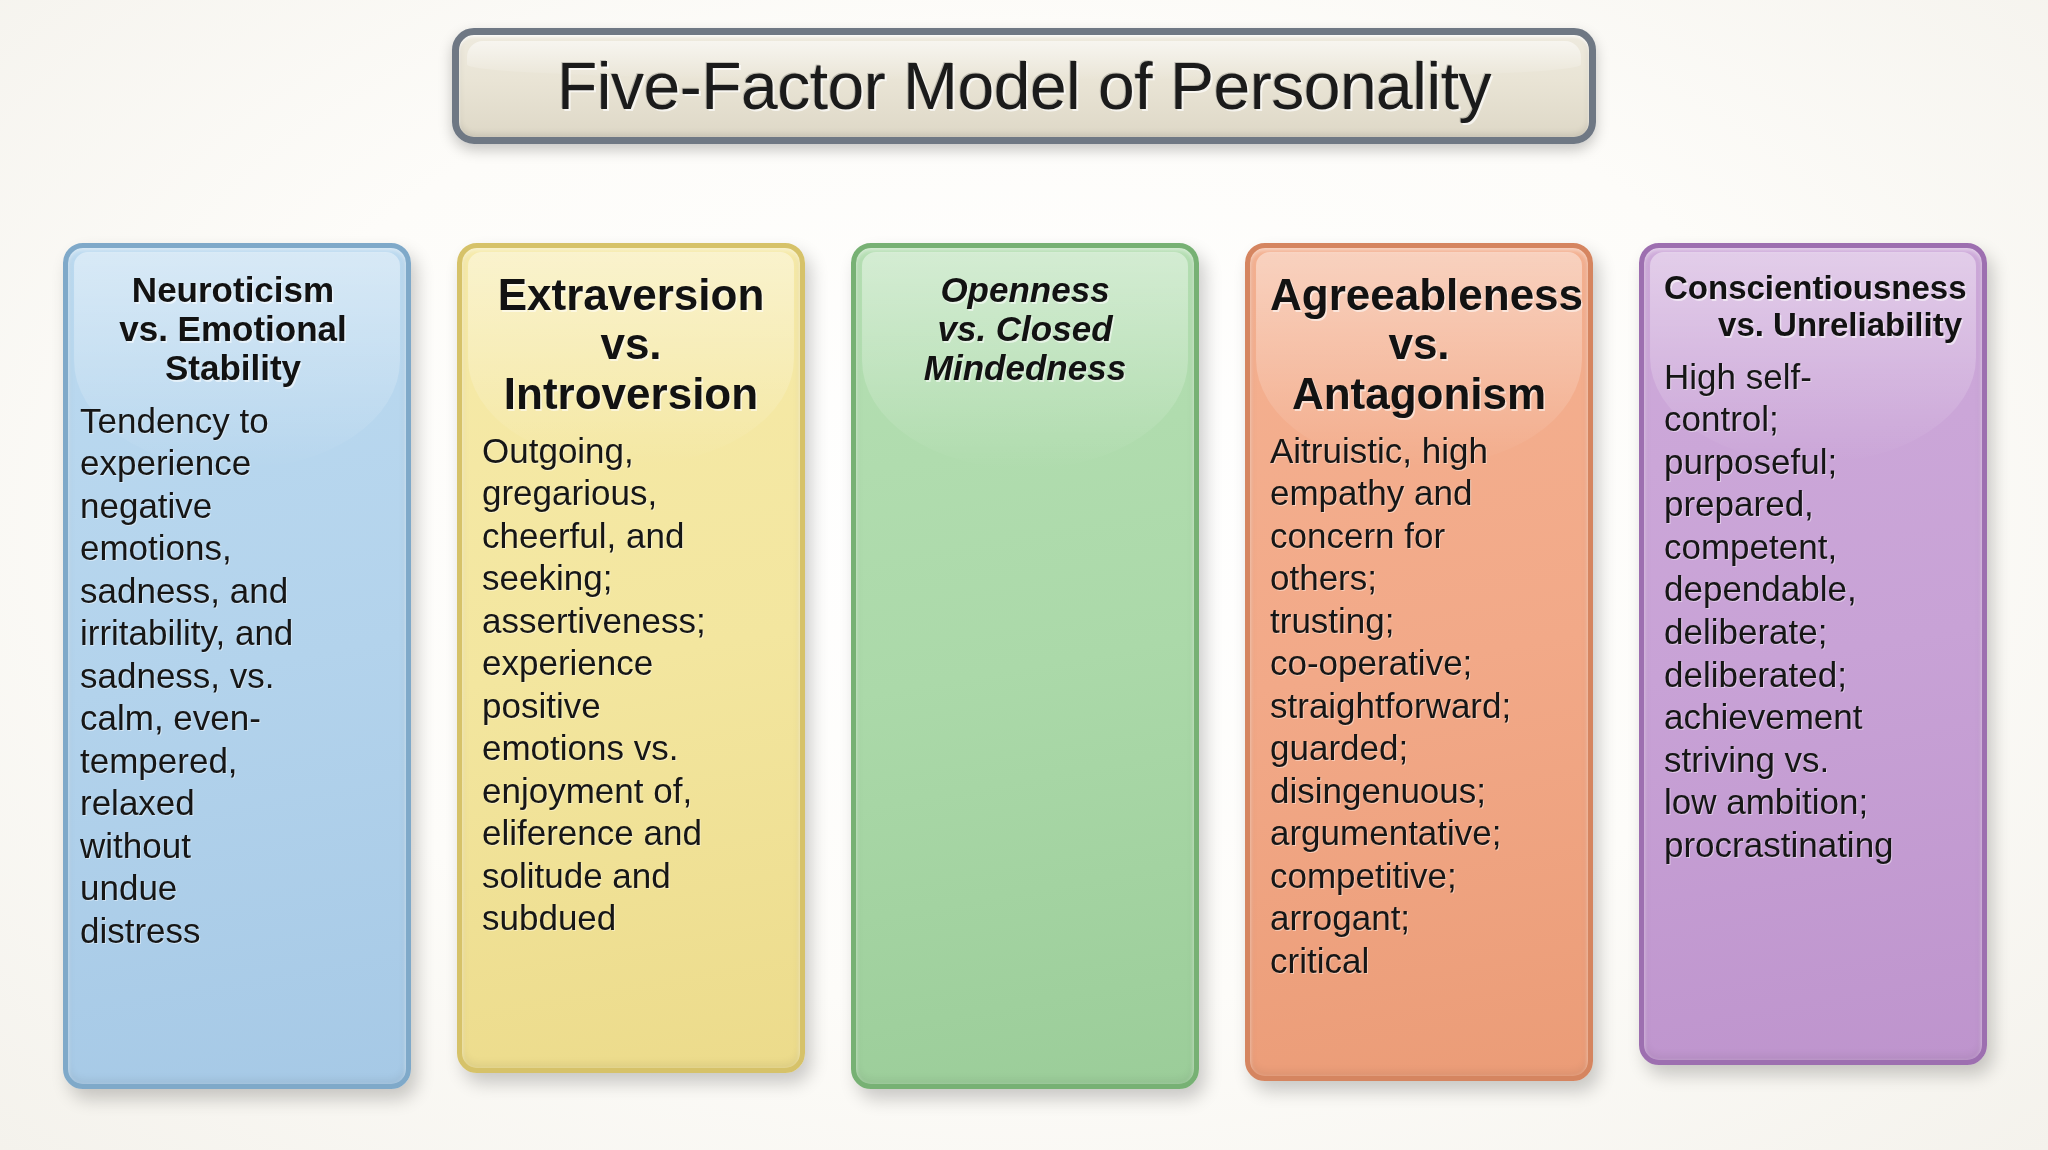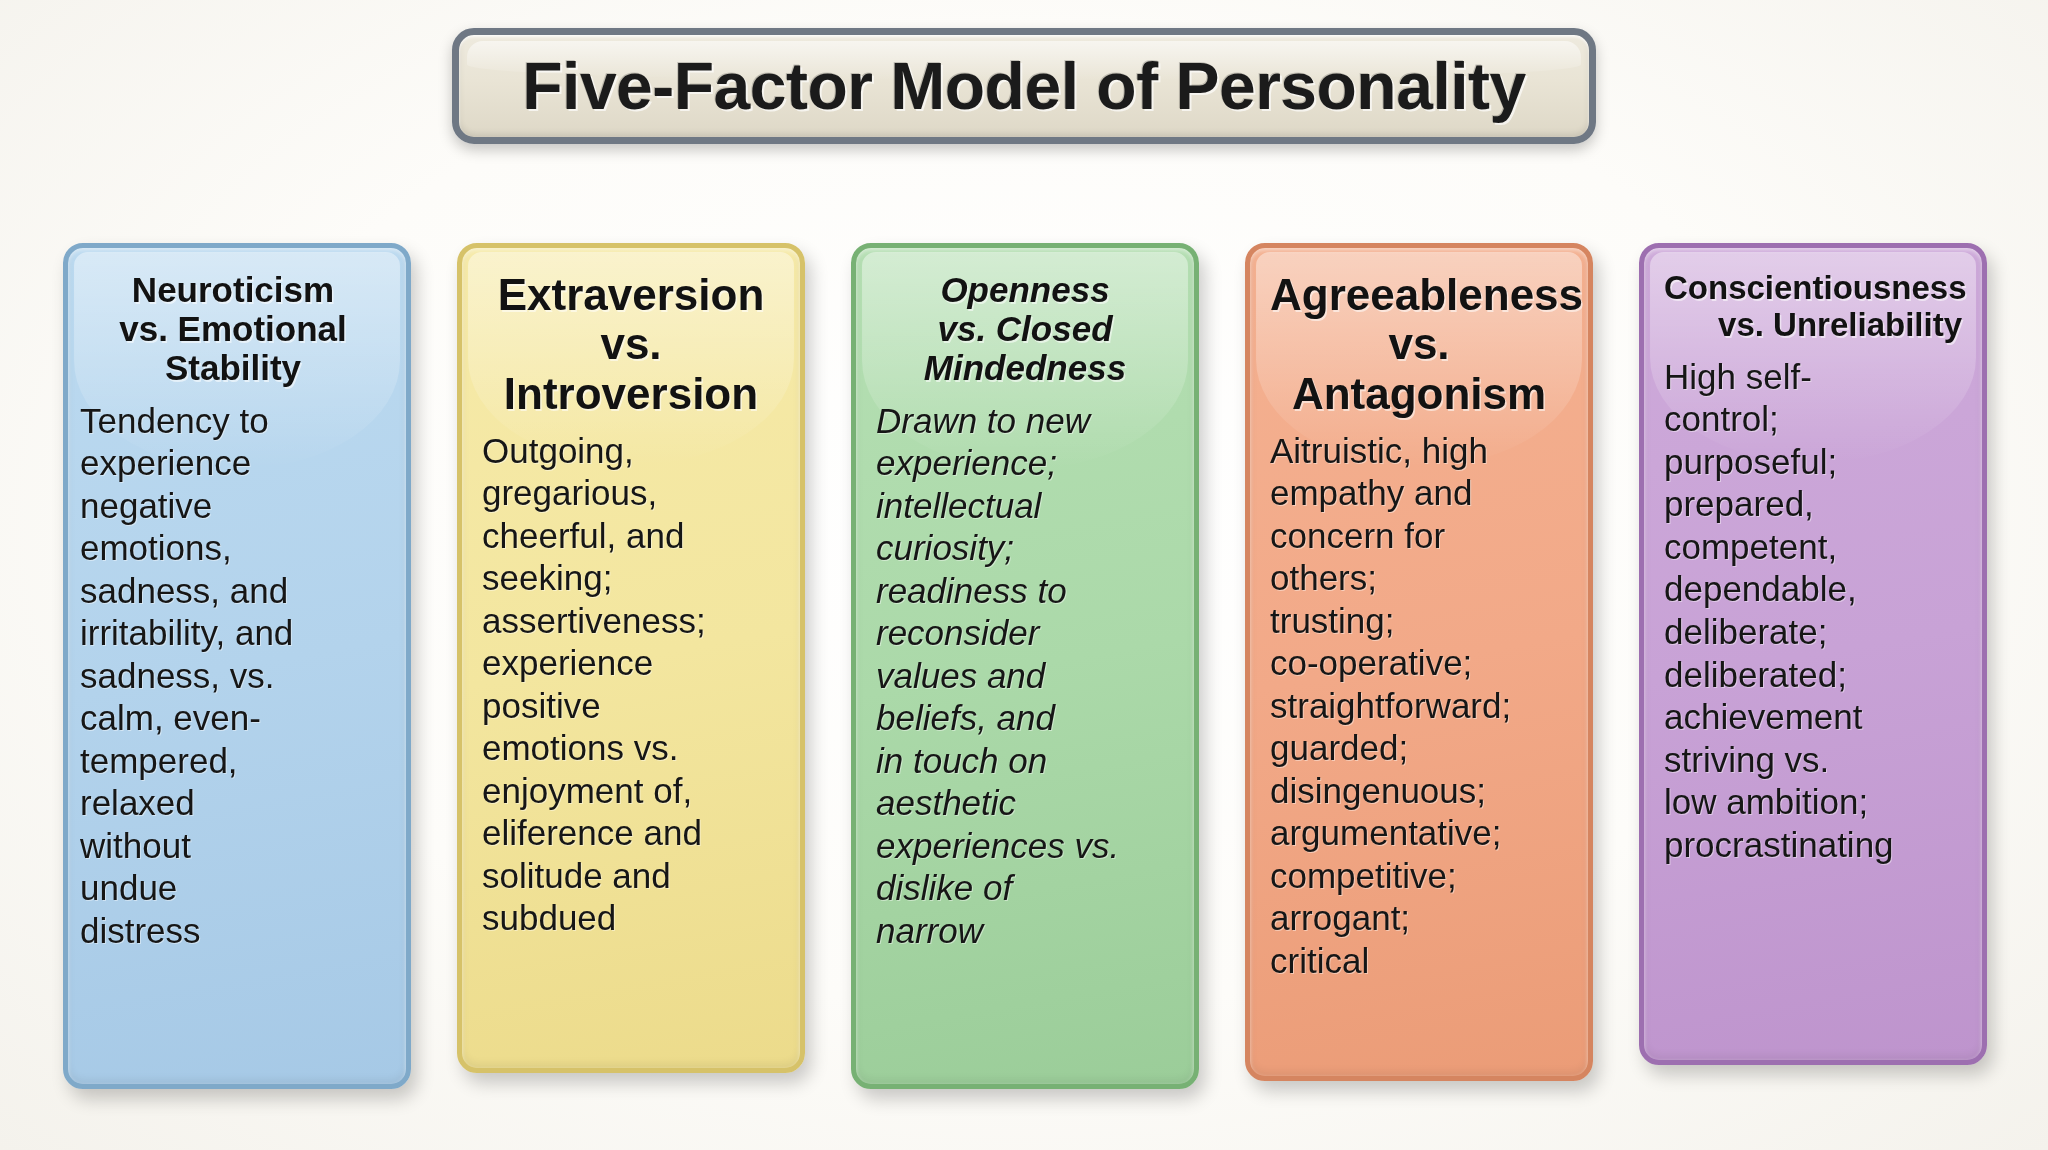--- a/index.html
+++ b/index.html
@@ -48,21 +48,21 @@
     left: 8px; right: 8px; top: 6px;
     height: 38%;
     border-radius: 16px 16px 40% 40%;
     background: linear-gradient(180deg, rgba(255,255,255,0.55), rgba(255,255,255,0));
     pointer-events: none;
   }
   #title-text {
     position: relative;
     z-index: 2;
     font-size: 66px;
-    font-weight: bold;
+    font-weight: normal;
     color: #1b1b1b;
     letter-spacing: -0.5px;
     white-space: nowrap;
     text-shadow:
       2px 2px 0 rgba(255,255,255,0.65),
       -1px -1px 0 rgba(0,0,0,0.18);
   }
 
   
   #cards {
@@ -182,33 +182,20 @@
 enjoyment of,
 eliference and
 solitude and
 subdued</div>
     </div>
 
     <div class="card" id="card-2">
       <div class="card-head">Openness
 vs. Closed
 Mindedness</div>
-      <div class="card-body">Drawn to new
-experience;
-intellectual
-curiosity;
-readiness to
-reconsider
-values and
-beliefs, and
-in touch on
-aesthetic
-experiences vs.
-dislike of
-narrow</div>
     </div>
 
     <div class="card" id="card-3">
       <div class="card-head">Agreeableness
 vs. Antagonism</div>
       <div class="card-body">Aitruistic, high
 empathy and
 concern for
 others;
 trusting;

